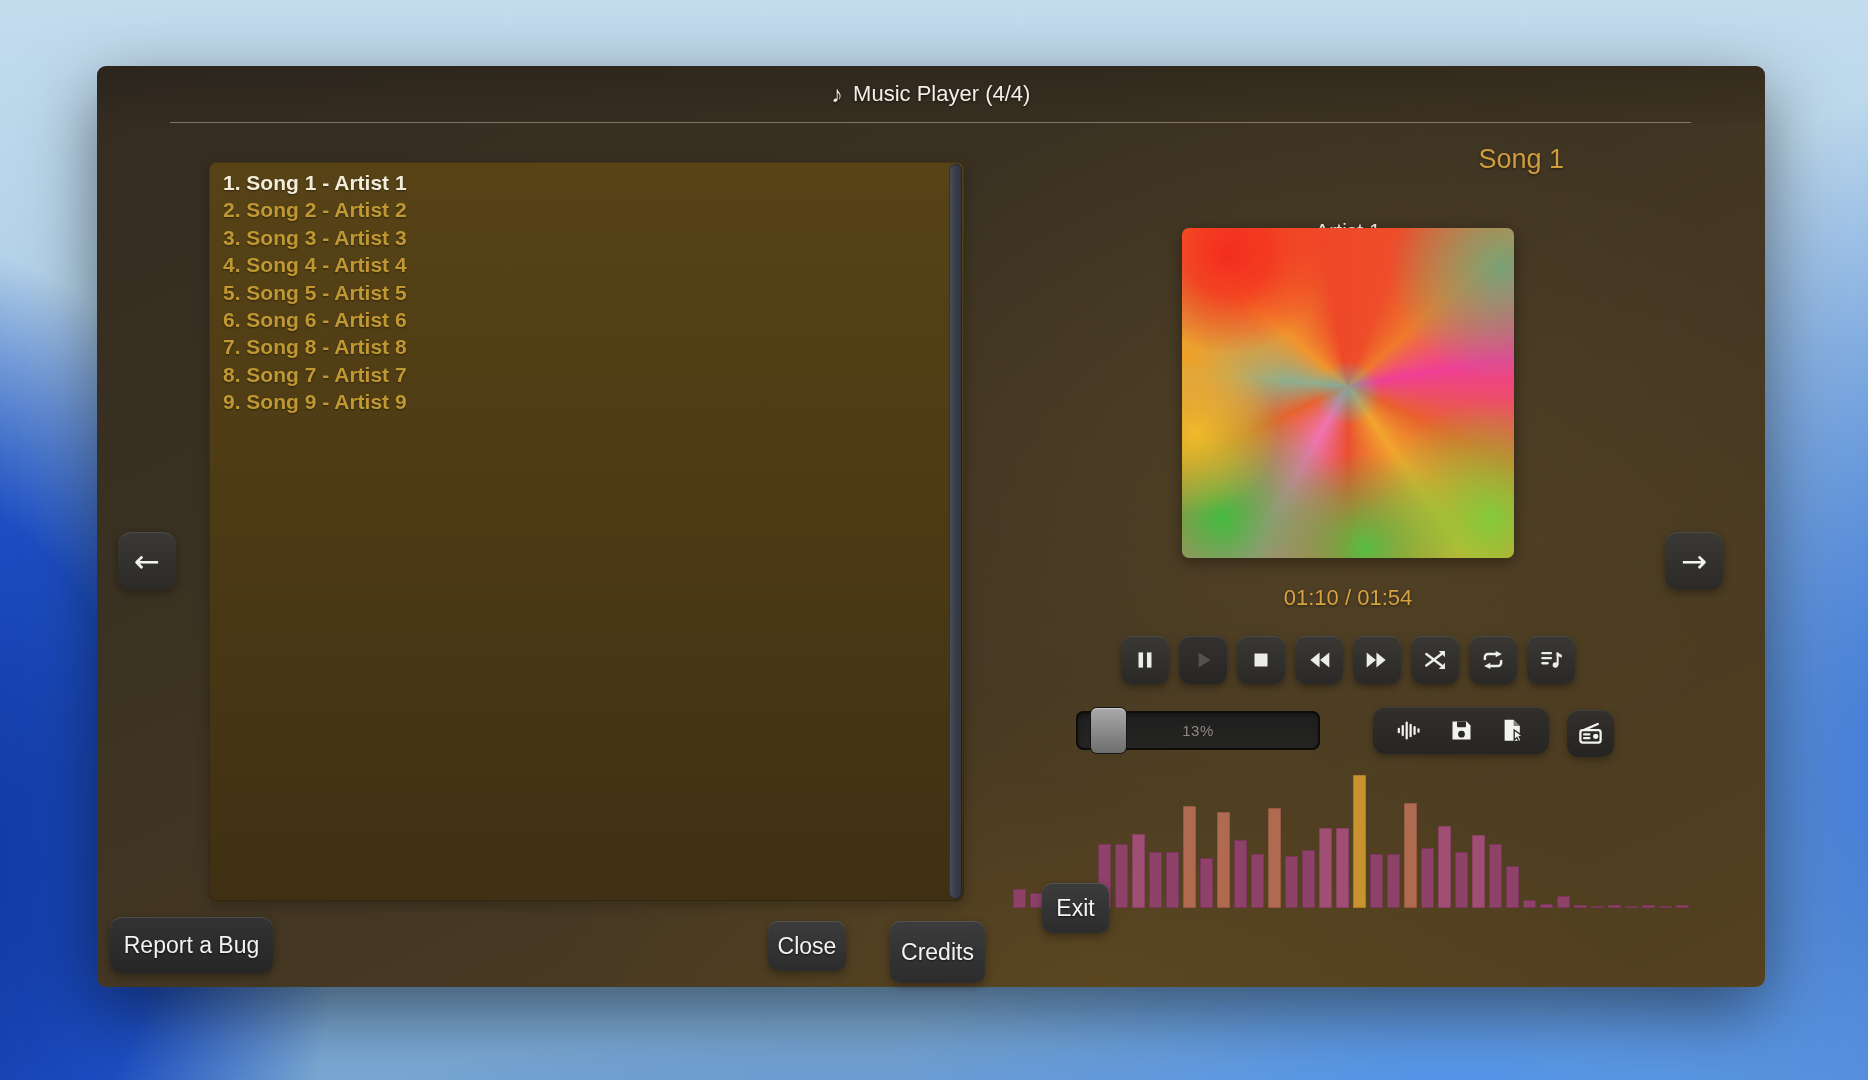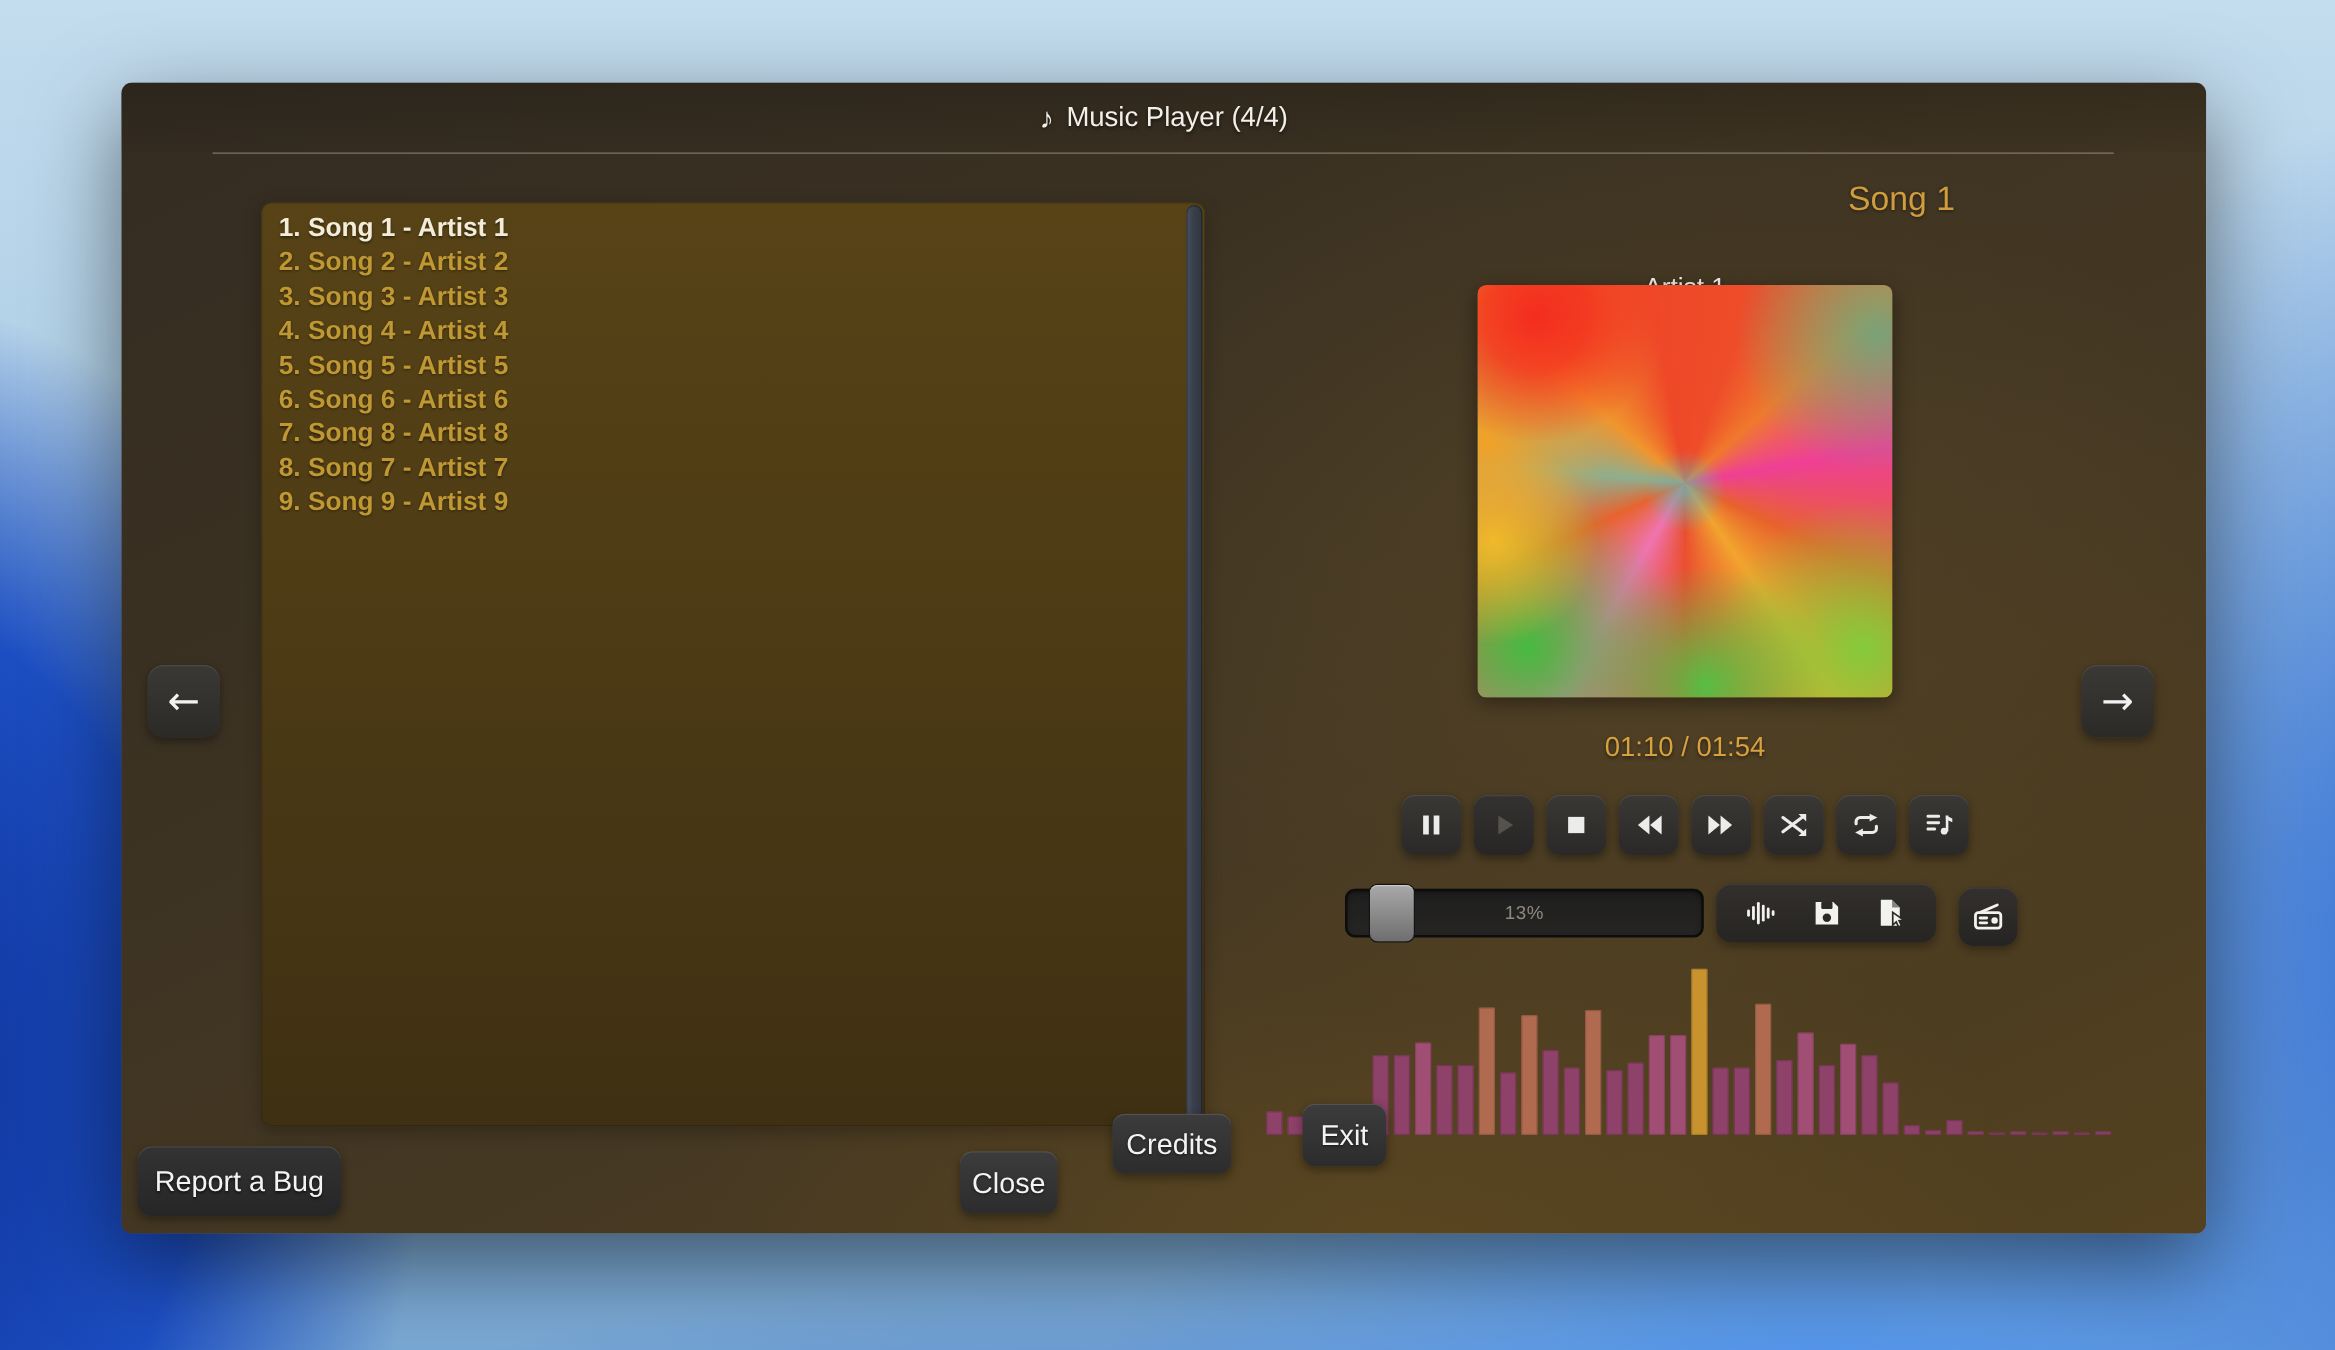--- a/index.html
+++ b/index.html
@@ -108,21 +108,21 @@
     box-shadow:inset 0 1px 0 rgba(255,255,255,0.09), 0 3px 7px rgba(0,0,0,0.35);
     display:flex;align-items:center;justify-content:center;cursor:pointer;
   }
   .t-btn svg{width:26px;height:26px;}
   .t-btn .ic{fill:#ececea;}
   .t-btn .ic-s{stroke:#ececea;stroke-width:2.3;fill:none;stroke-linecap:round;stroke-linejoin:round;}
   .t-btn.disabled{background:linear-gradient(180deg,#343230,#282624);cursor:default;}
   .t-btn.disabled .ic{fill:#55524d;}
   
   .volume-track{
-    position:absolute;left:979px;top:645px;width:287px;height:39px;border-radius:8px;
+    position:absolute;left:979px;top:645px;width:244px;height:39px;border-radius:8px;
     background:linear-gradient(180deg,#1e1e1e,#262523);
     box-shadow:inset 0 0 0 2px #0d0d0c, inset 0 2px 6px rgba(0,0,0,0.5);
   }
   .volume-label{
     position:absolute;left:0;top:0;width:100%;height:100%;
     display:flex;align-items:center;justify-content:center;
     font-size:15px;color:#8f8a80;letter-spacing:0.5px;
   }
   .volume-handle{
     position:absolute;top:-3px;width:35px;height:45px;border-radius:6px;
@@ -159,21 +159,21 @@
   .f-btn{
     position:absolute;border:none;border-radius:10px;color:#f3f3f3;font-size:23px;
     background:linear-gradient(180deg,#3c3c3c,#2c2c2c);
     box-shadow:inset 0 1px 0 rgba(255,255,255,0.12), 0 3px 8px rgba(0,0,0,0.35);
     cursor:pointer;text-shadow:0 1px 2px rgba(0,0,0,0.6);
     font-family:"Liberation Sans", sans-serif;
   }
   .bug-btn{left:13px;top:851px;width:163px;height:56px;border-radius:12px;
     background:linear-gradient(180deg,#333333,#262626);}
   .close-btn{left:671px;top:855px;width:78px;height:50px;}
-  .credits-btn{left:793px;top:825px;width:95px;height:48px;}
+  .credits-btn{left:793px;top:855px;width:95px;height:62px;}
   .exit-btn{left:945px;top:817px;width:67px;height:50px;}
 </style>
 </head>
 <body>
 
 <div class="stage">
   <div class="app-window">
 
     <div class="titlebar">
       <span class="note">♪</span>

